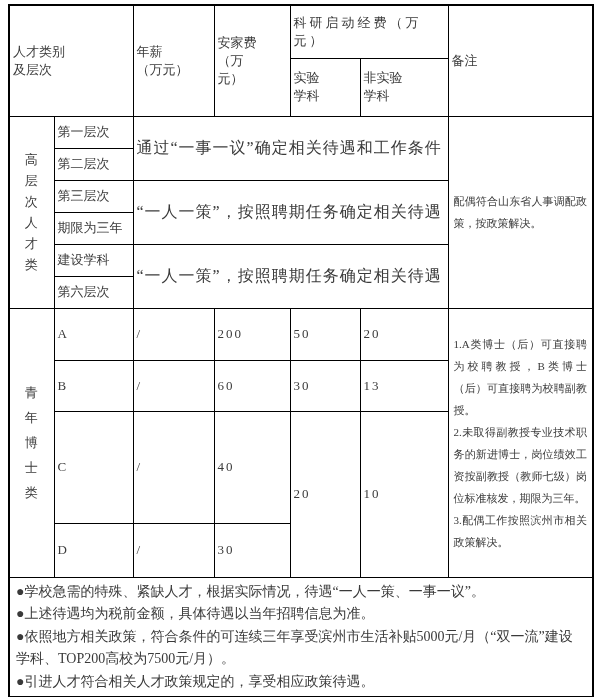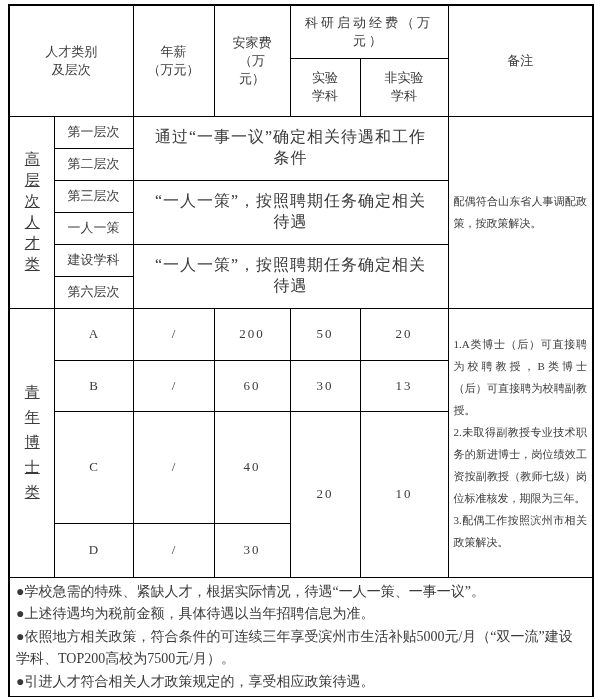--- a/index.html
+++ b/index.html
@@ -15,36 +15,35 @@
     border-collapse: collapse;
     table-layout: fixed;
     margin: 4px 0 0 8px;
     width: 584px;
     border: 2px solid #000;
   }
   td, th {
     border: 1px solid #000;
     font-weight: normal;
     font-size: 13px;
-    text-align: center;
+    text-align: left;
     vertical-align: middle;
-    padding: 2px 13px;
+    padding: 2px 3px;
     overflow: hidden;
   }
   .pre { white-space: pre-line; }
   .ls  { letter-spacing: 3px; }
   .num { letter-spacing: 2px; }
   
   .vert {
     width: 14px;
     margin: 16px auto;
     word-break: break-all;
     line-height: 21px;
-    font-size: 15px;
-    text-decoration: underline;
+    font-size: 13px;
   }
   .vert2 { line-height: 25px; }
   
   .remark {
     text-align: justify;
     white-space: pre-line;
     font-size: 11px;
     line-height: 22px;
     padding: 4px 5px;
   }
@@ -111,21 +110,21 @@
     <td rowspan="6" class="remark">配偶符合山东省人事调配政策，按政策解决。</td>
   </tr>
   <tr class="trl">
     <td>第二层次</td>
   </tr>
   <tr class="trl">
     <td>第三层次</td>
     <td colspan="4" rowspan="2" class="policy">“一人一策”，按照聘期任务确定相关待遇</td>
   </tr>
   <tr class="trl">
-    <td>一人一策</td>
+    <td>期限为三年</td>
   </tr>
   <tr class="trl">
     <td>建设学科</td>
     <td colspan="4" rowspan="2" class="policy">“一人一策”，按照聘期任务确定相关待遇</td>
   </tr>
   <tr class="trl">
     <td>第六层次</td>
   </tr>
 
   <tr class="trA">

